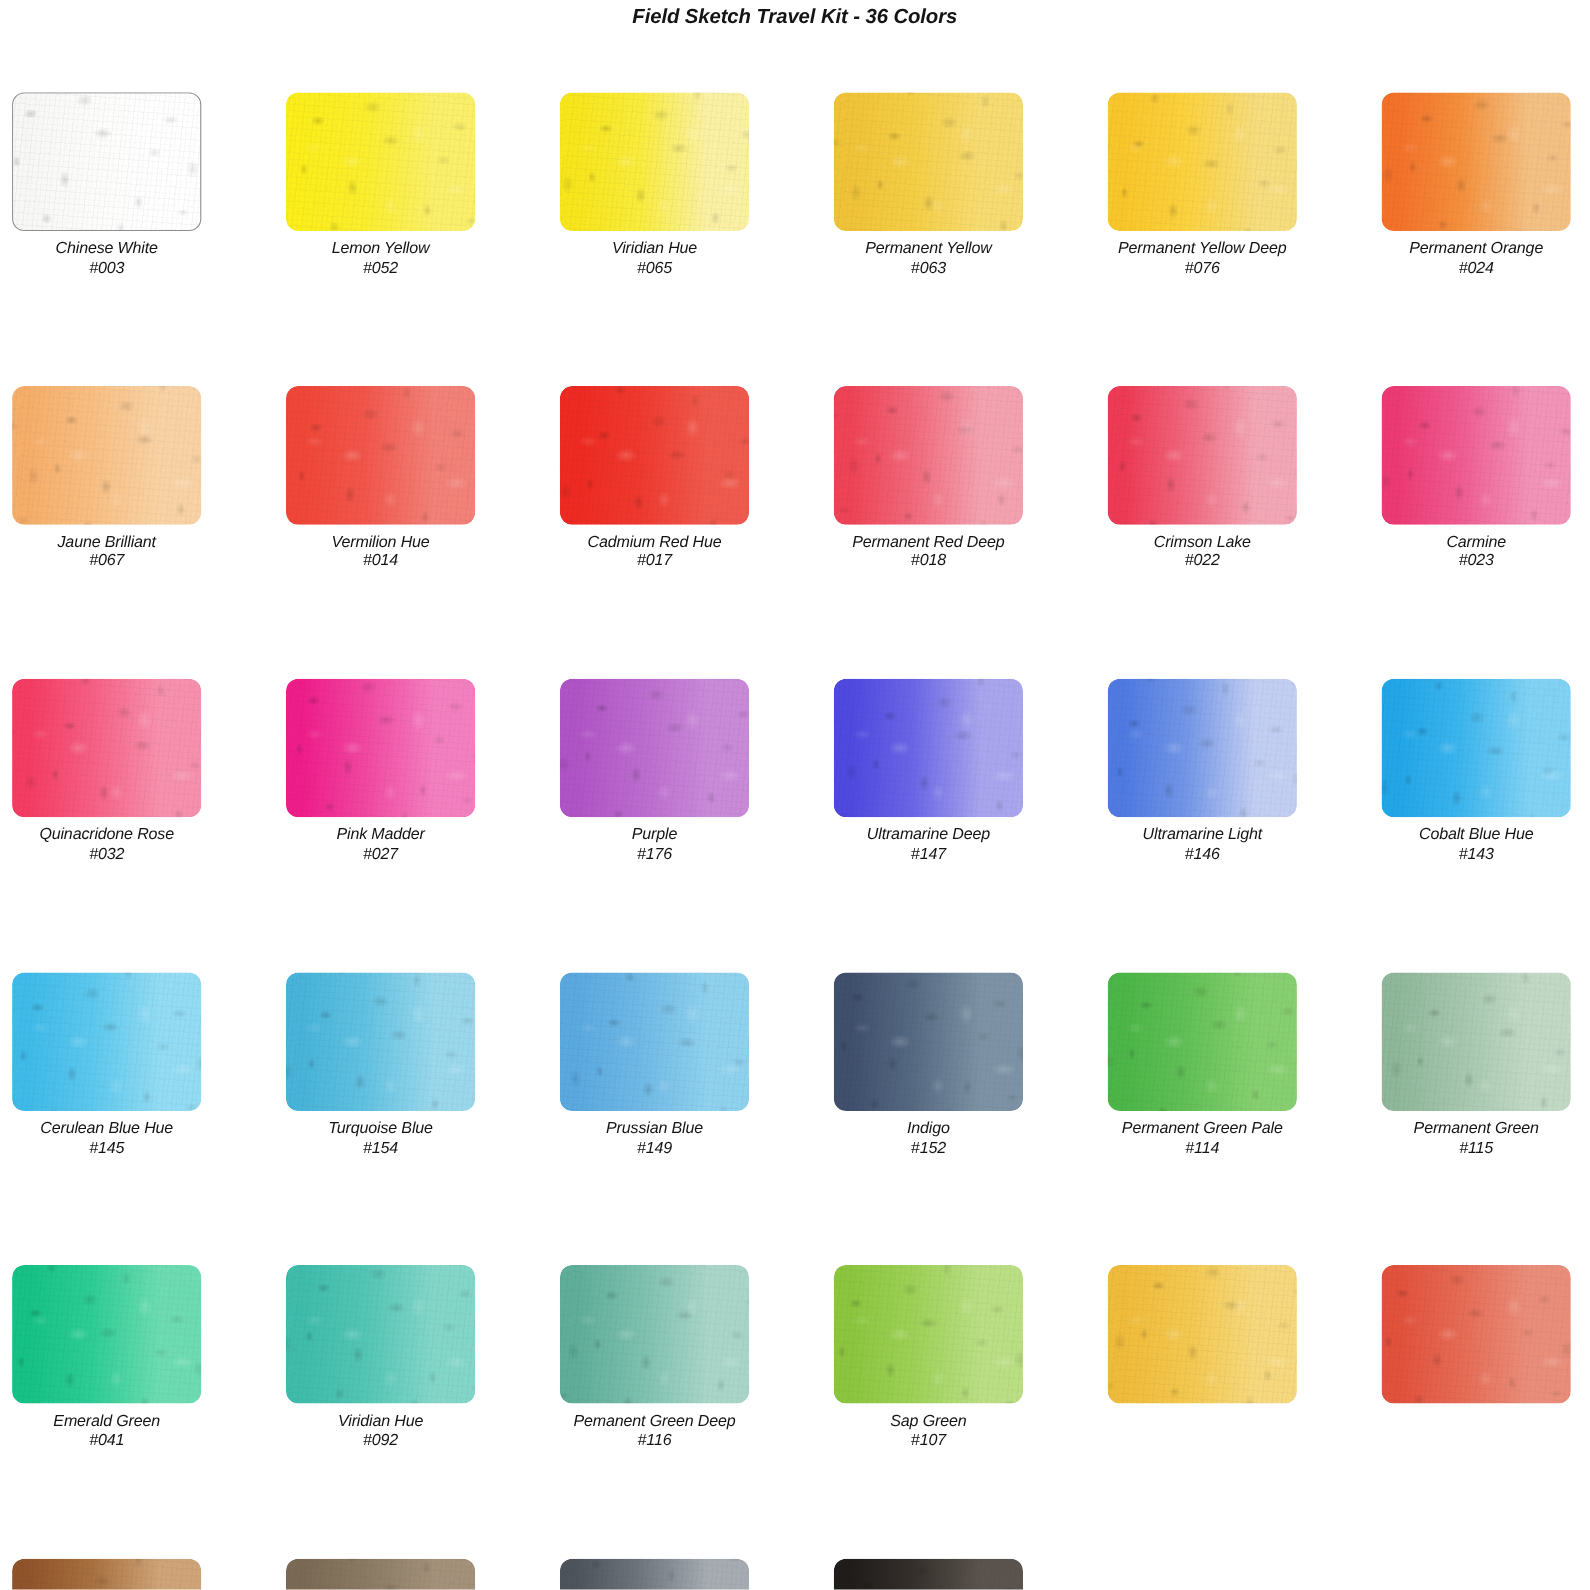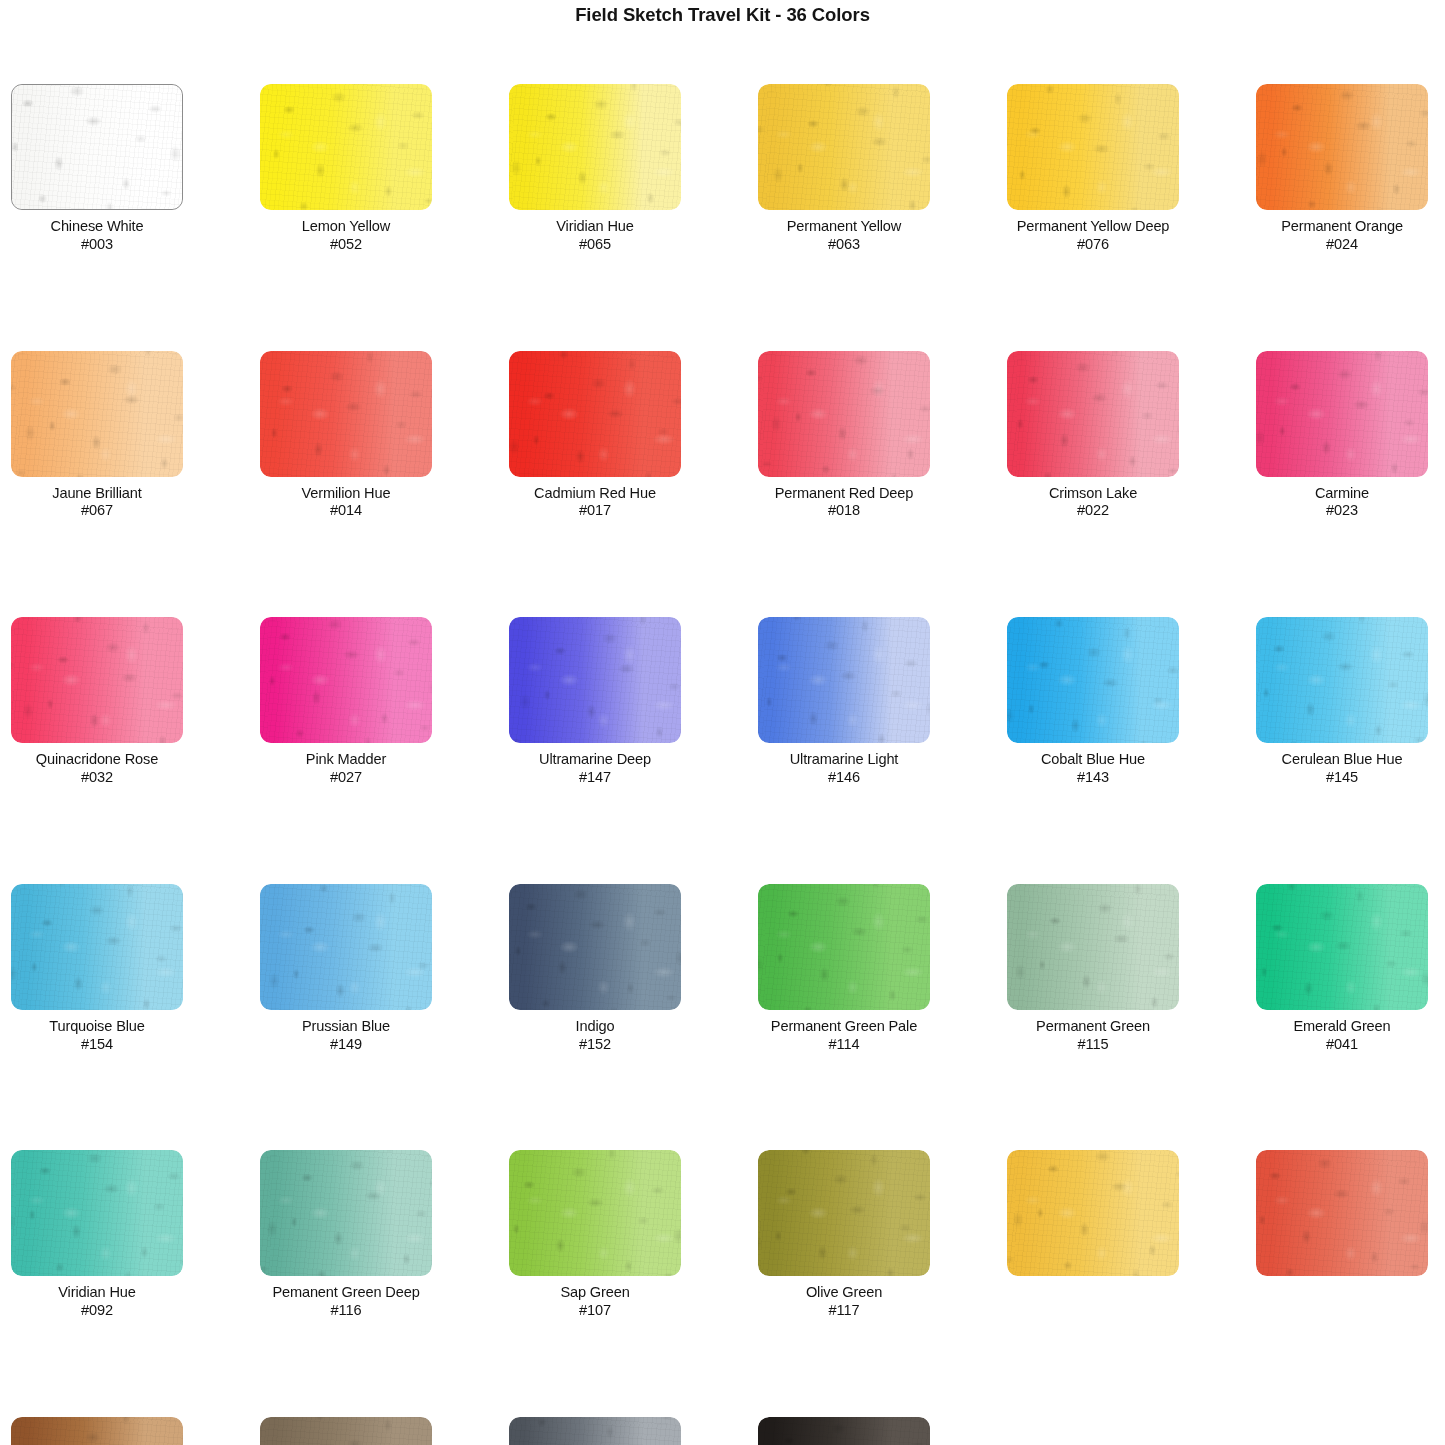--- a/index.html
+++ b/index.html
@@ -15,20 +15,21 @@
     color: #1a1a1a;
     overflow: hidden;
     position: relative;
   }
 
   .page {
     width: 1445px;
     height: 1063px;
     position: relative;
     box-sizing: border-box;
+    font-style: italic;
   }
 
   .title {
     position: absolute;
     top: 4px;
     left: 0;
     width: 1445px;
     text-align: center;
     font-size: 18.5px;
     font-weight: bold;
@@ -301,20 +302,30 @@
           <div class="wash" style="background: linear-gradient(90deg, rgb(239, 29, 138) 0%, rgb(239, 29, 138) 9%, rgb(241, 72, 160) 42%, rgb(244, 127, 192) 78%, rgb(244, 127, 192) 100%);"></div>
           <div class="grain" style="background-position: 9px 1px;"></div>
           <div class="grain2" style="background-position: 14px 10px;"></div>
           <div class="grain3"></div>
         </div>
         <div class="name">Pink Madder</div>
         <div class="code">#027</div>
       </div>
       <div class="cell">
         <div class="swatch">
+          <div class="wash" style="background: linear-gradient(90deg, rgb(176, 84, 198) 0%, rgb(176, 84, 198) 9%, rgb(187, 107, 206) 42%, rgb(201, 138, 216) 78%, rgb(201, 138, 216) 100%);"></div>
+          <div class="grain" style="background-position: 22px 8px;"></div>
+          <div class="grain2" style="background-position: 2px 2px;"></div>
+          <div class="grain3"></div>
+        </div>
+        <div class="name">Purple</div>
+        <div class="code">#176</div>
+      </div>
+      <div class="cell">
+        <div class="swatch">
           <div class="wash" style="background: linear-gradient(90deg, rgb(79, 73, 224) 0%, rgb(79, 73, 224) 9%, rgb(107, 102, 230) 42%, rgb(169, 166, 238) 78%, rgb(169, 166, 238) 100%);"></div>
           <div class="grain" style="background-position: 35px 15px;"></div>
           <div class="grain2" style="background-position: 7px 13px;"></div>
           <div class="grain3"></div>
         </div>
         <div class="name">Ultramarine Deep</div>
         <div class="code">#147</div>
       </div>
       <div class="cell">
         <div class="swatch">
@@ -431,30 +442,20 @@
           <div class="wash" style="background: linear-gradient(90deg, rgb(140, 198, 63) 0%, rgb(140, 198, 63) 9%, rgb(158, 209, 87) 42%, rgb(187, 223, 133) 78%, rgb(187, 223, 133) 100%);"></div>
           <div class="grain" style="background-position: 4px 16px;"></div>
           <div class="grain2" style="background-position: 4px 4px;"></div>
           <div class="grain3"></div>
         </div>
         <div class="name">Sap Green</div>
         <div class="code">#107</div>
       </div>
       <div class="cell">
         <div class="swatch">
-          <div class="wash" style="background: linear-gradient(90deg, rgb(142, 138, 44) 0%, rgb(142, 138, 44) 9%, rgb(164, 156, 60) 42%, rgb(187, 178, 90) 78%, rgb(187, 178, 90) 100%);"></div>
-          <div class="grain" style="background-position: 17px 23px;"></div>
-          <div class="grain2" style="background-position: 9px 15px;"></div>
-          <div class="grain3"></div>
-        </div>
-        <div class="name">Olive Green</div>
-        <div class="code">#117</div>
-      </div>
-      <div class="cell">
-        <div class="swatch">
           <div class="wash" style="background: linear-gradient(90deg, rgb(240, 188, 59) 0%, rgb(240, 188, 59) 9%, rgb(243, 200, 79) 42%, rgb(246, 217, 126) 78%, rgb(246, 217, 126) 100%);"></div>
           <div class="grain" style="background-position: 30px 0px;"></div>
           <div class="grain2" style="background-position: 14px 7px;"></div>
           <div class="grain3"></div>
         </div>
       </div>
       <div class="cell">
         <div class="swatch">
           <div class="wash" style="background: linear-gradient(90deg, rgb(226, 81, 60) 0%, rgb(226, 81, 60) 9%, rgb(230, 107, 85) 42%, rgb(234, 142, 123) 78%, rgb(234, 142, 123) 100%);"></div>
           <div class="grain" style="background-position: 3px 7px;"></div>

